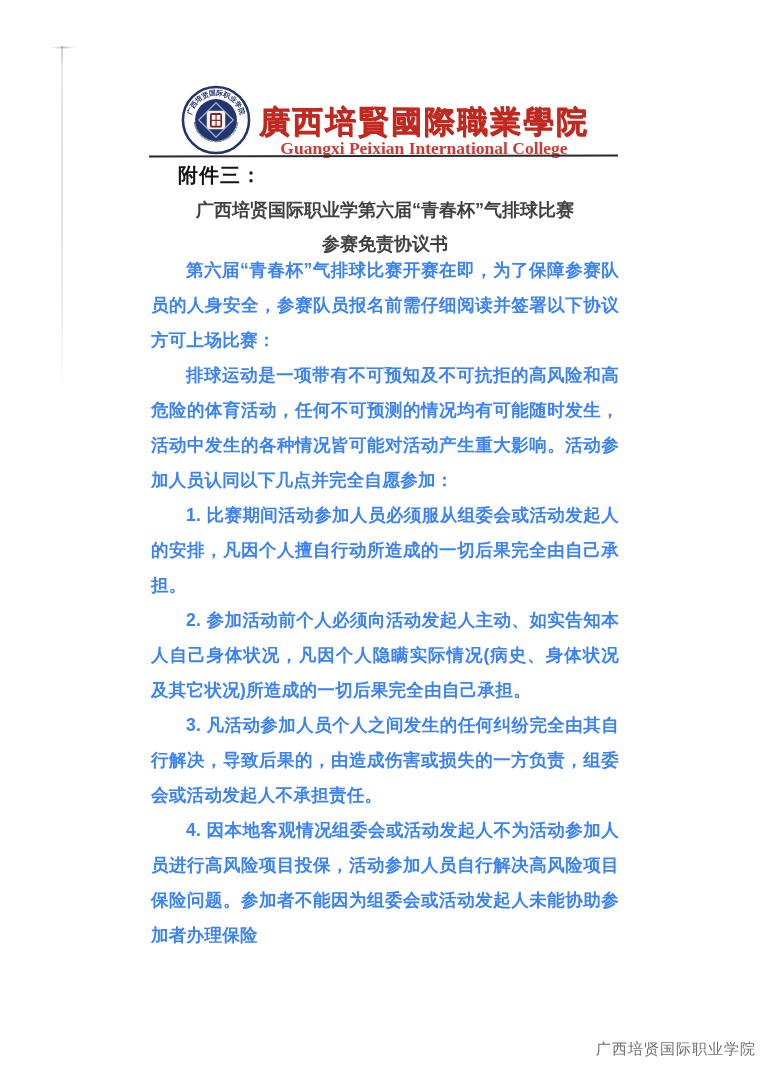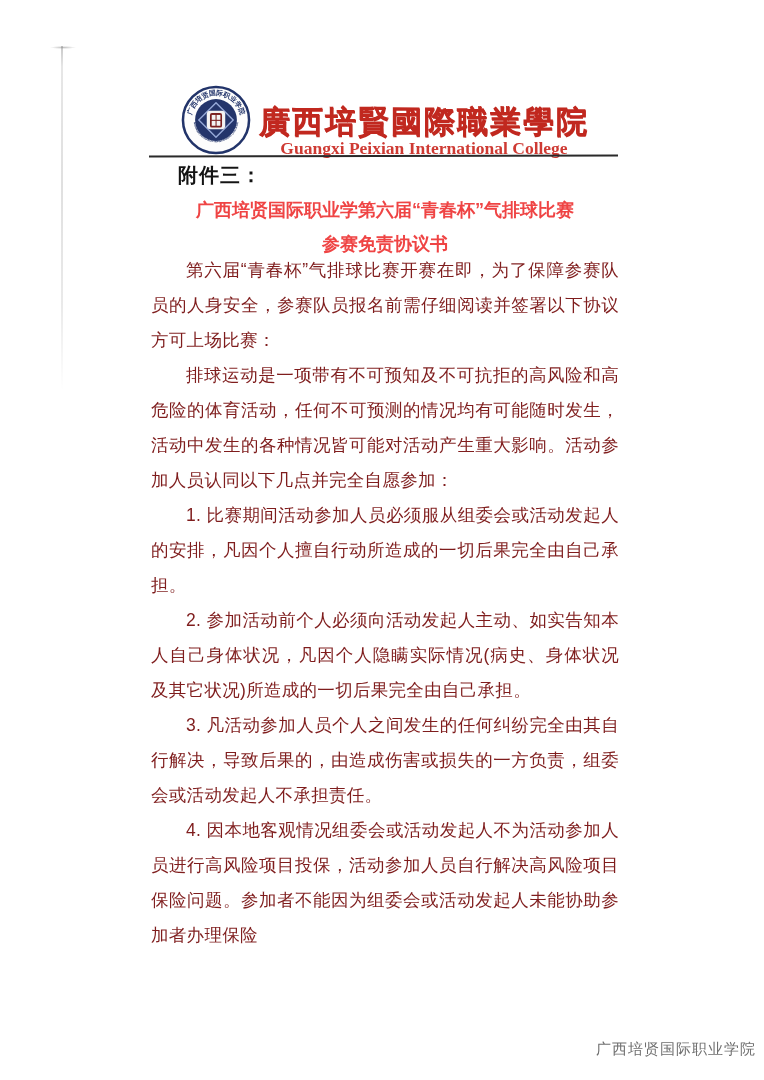--- a/index.html
+++ b/index.html
@@ -100,33 +100,33 @@
 
   .doc-title {
     position: absolute;
     left: 150px;
     top: 193px;
     width: 470px;
     text-align: center;
     font-weight: bold;
     font-size: 18px;
     line-height: 34px;
-    color: #ef4444;
+    color: #404040;
   }
 
   .body-text {
     position: absolute;
     left: 151px;
     top: 253px;
     width: 468px;
     font-size: 17.5px;
-    font-weight: 400;
+    font-weight: 700;
     line-height: 35px;
     letter-spacing: 0.3px;
-    color: #7f1d1d;
+    color: #3b82f6;
     text-align: justify;
   }
   .body-text p {
     margin: 0;
     text-indent: 2em;
   }
 
   .footer {
     position: absolute;
     right: 8px;

